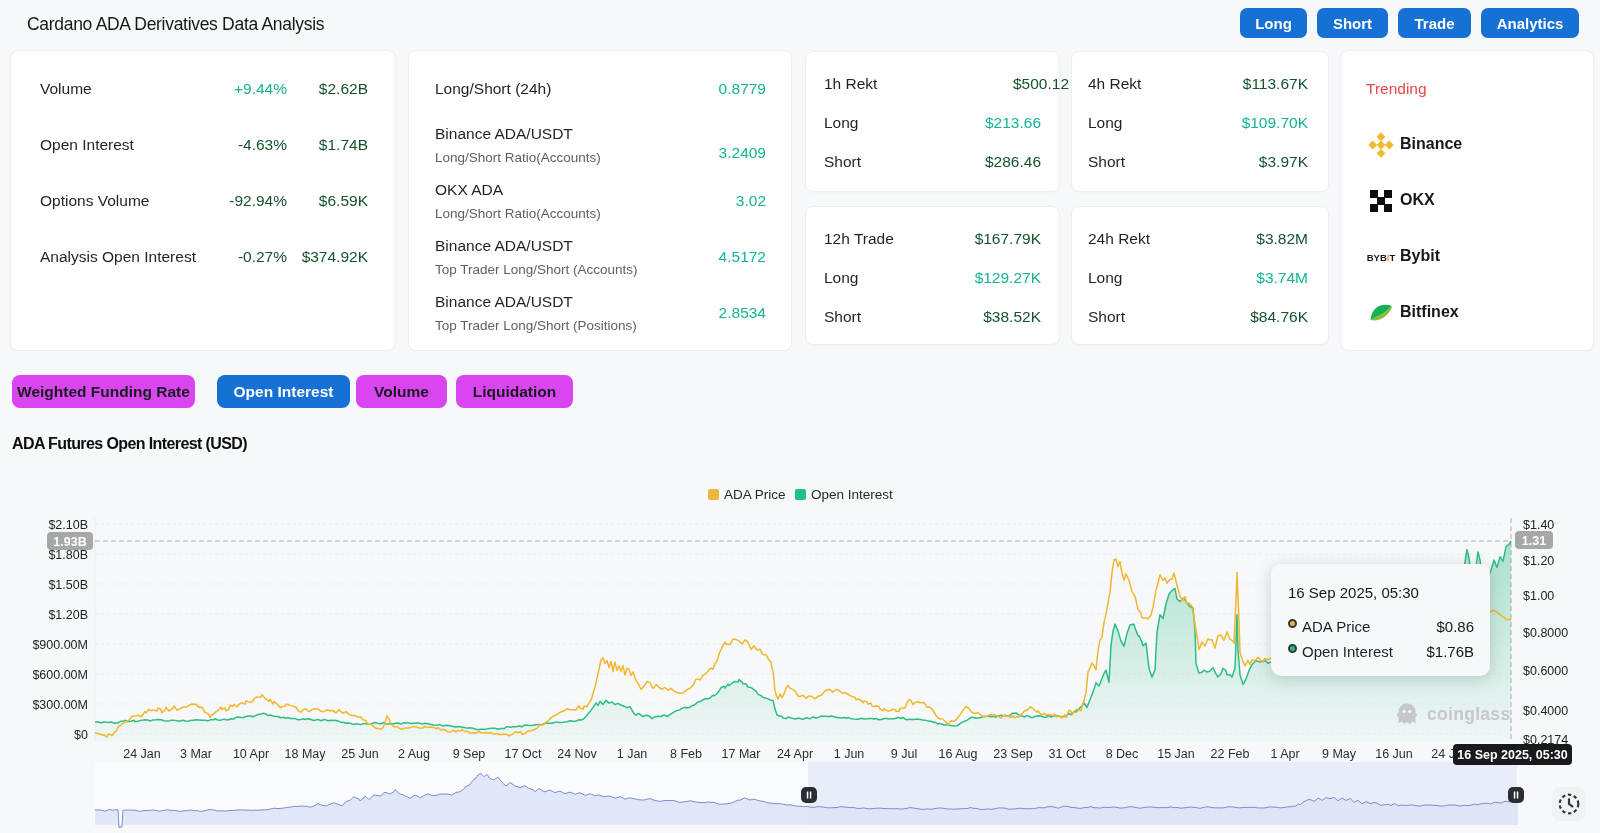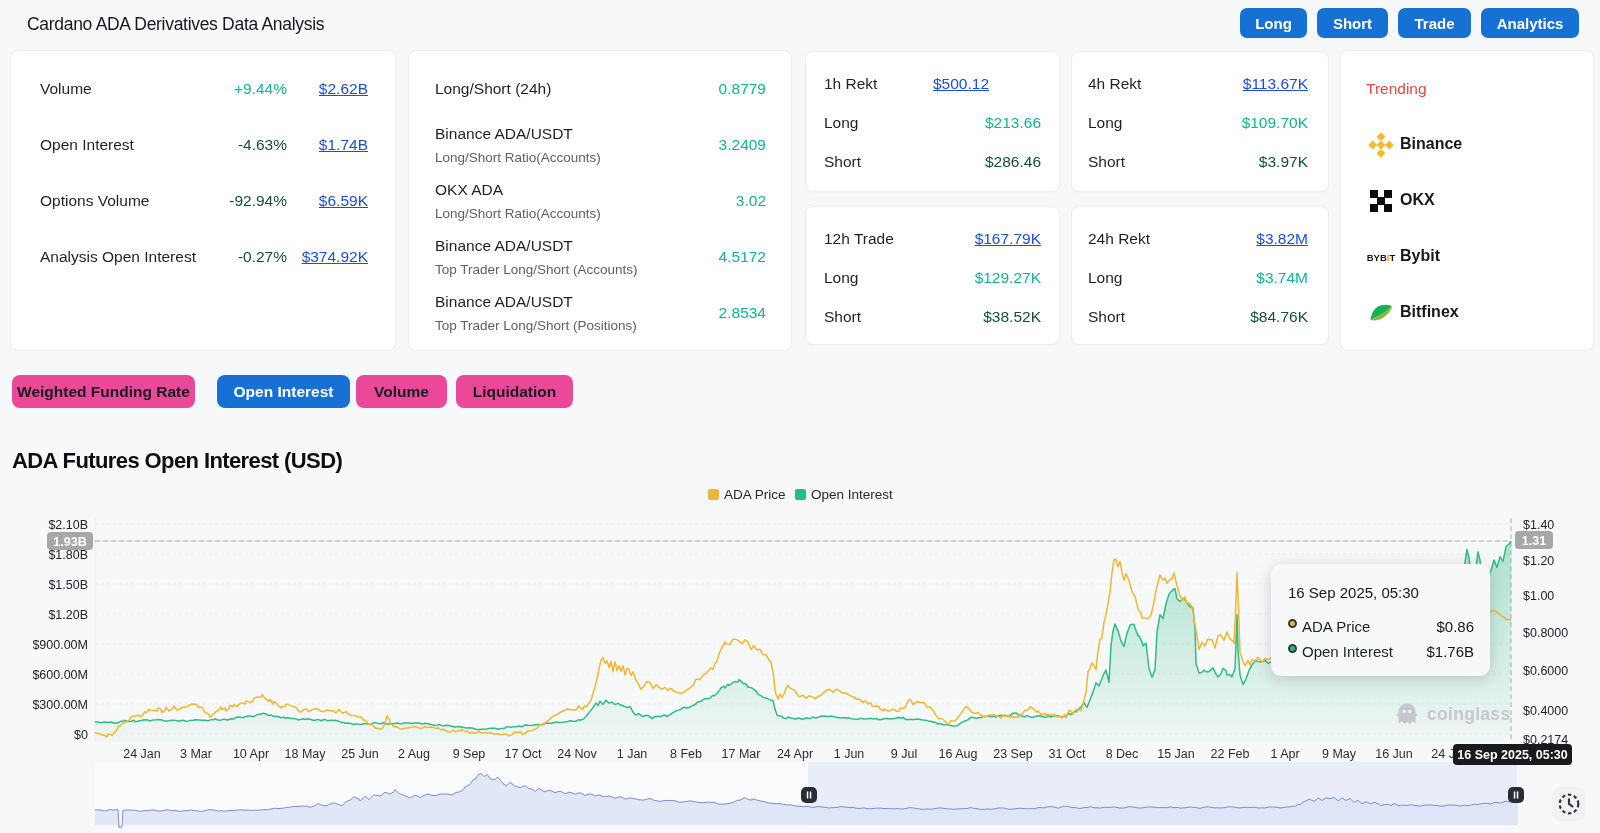--- a/index.html
+++ b/index.html
@@ -5,22 +5,22 @@
   * { margin:0; padding:0; box-sizing:border-box; }
   html,body { width:1600px; height:833px; background:#f7f8fa; font-family:"Liberation Sans", sans-serif; }
   .page { position:relative; width:1600px; height:833px; overflow:hidden; }
   .abs { position:absolute; }
   .card { position:absolute; background:#fff; border:1px solid #eceef1; border-radius:8px; box-shadow:0 1px 2px rgba(0,0,0,0.02); }
   .btn { position:absolute; top:8px; height:30px; background:#1770d3; color:#fff; font-weight:bold; font-size:15px; border-radius:7px; display:flex; align-items:center; justify-content:center; }
   .lbl { color:#1d2128; font-size:15.5px; }
   .sub { color:#5a616b; font-size:13.5px; }
   .grn { color:#13b394; }
   .red { color:#14532d; }
-  .val { color:#1d4ed8;text-decoration:underline; }
-  .pill { position:absolute; top:375px; height:33px; border-radius:8px; display:flex; align-items:center; justify-content:center; font-weight:bold; font-size:15.5px; color:#181b20; background:#ec4899; }
+  .val { color:#14532d; }
+  .pill { position:absolute; top:375px; height:33px; border-radius:8px; display:flex; align-items:center; justify-content:center; font-weight:bold; font-size:15.5px; color:#181b20; background:#d946ef; }
   .ar { text-align:right; }
 </style>
 </head>
 <body>
 <div class="page">
 
   <div class="abs" style="left:27px; top:14px; font-size:17.5px; font-weight:500; color:#16181c; letter-spacing:-0.3px;">Cardano ADA Derivatives Data Analysis</div>
   <div class="btn" style="left:1240px; width:67px;">Long</div>
   <div class="btn" style="left:1317px; width:71px;">Short</div>
   <div class="btn" style="left:1398px; width:73px;">Trade</div>
@@ -42,32 +42,32 @@
   <div class="abs lbl" style="left:40px; top:192px;">Options Volume</div>
   <div class="abs red ar" style="left:187px; top:192px; width:100px; font-size:15.5px;">-92.94%</div>
   <div class="abs val ar" style="left:268px; top:192px; width:100px; font-size:15.5px;">$6.59K</div>
   <div class="abs lbl" style="left:40px; top:248px;">Analysis Open Interest</div>
   <div class="abs red ar" style="left:187px; top:248px; width:100px; font-size:15.5px;">-0.27%</div>
   <div class="abs val ar" style="left:268px; top:248px; width:100px; font-size:15.5px;">$374.92K</div>
   <div class="abs lbl" style="left:435px; top:80px;">Long/Short (24h)</div>
   <div class="abs grn ar" style="left:646px; top:80px; width:120px; font-size:15.5px;">0.8779</div>
   <div class="abs lbl" style="left:435px; top:125px;">Binance ADA/USDT</div>
   <div class="abs sub" style="left:435px; top:150px;">Long/Short Ratio(Accounts)</div>
-  <div class="abs grn ar" style="left:646px; top:136px; width:120px; font-size:15.5px;">3.2409</div>
+  <div class="abs grn ar" style="left:646px; top:144px; width:120px; font-size:15.5px;">3.2409</div>
   <div class="abs lbl" style="left:435px; top:181px;">OKX ADA</div>
   <div class="abs sub" style="left:435px; top:206px;">Long/Short Ratio(Accounts)</div>
   <div class="abs grn ar" style="left:646px; top:192px; width:120px; font-size:15.5px;">3.02</div>
   <div class="abs lbl" style="left:435px; top:237px;">Binance ADA/USDT</div>
   <div class="abs sub" style="left:435px; top:262px;">Top Trader Long/Short (Accounts)</div>
   <div class="abs grn ar" style="left:646px; top:248px; width:120px; font-size:15.5px;">4.5172</div>
   <div class="abs lbl" style="left:435px; top:293px;">Binance ADA/USDT</div>
   <div class="abs sub" style="left:435px; top:318px;">Top Trader Long/Short (Positions)</div>
   <div class="abs grn ar" style="left:646px; top:304px; width:120px; font-size:15.5px;">2.8534</div>
   <div class="abs lbl" style="left:824px; top:75px;">1h Rekt</div>
-  <div class="abs val ar" style="left:869px; top:75px; width:120px; font-size:15.5px;">$500.12</div>
+  <div class="abs val ar" style="left:949px; top:75px; width:120px; font-size:15.5px;">$500.12</div>
   <div class="abs lbl" style="left:824px; top:114px;">Long</div>
   <div class="abs grn ar" style="left:921px; top:114px; width:120px; font-size:15.5px;">$213.66</div>
   <div class="abs lbl" style="left:824px; top:153px;">Short</div>
   <div class="abs red ar" style="left:921px; top:153px; width:120px; font-size:15.5px;">$286.46</div>
   <div class="abs lbl" style="left:824px; top:230px;">12h Trade</div>
   <div class="abs val ar" style="left:921px; top:230px; width:120px; font-size:15.5px;">$167.79K</div>
   <div class="abs lbl" style="left:824px; top:269px;">Long</div>
   <div class="abs grn ar" style="left:921px; top:269px; width:120px; font-size:15.5px;">$129.27K</div>
   <div class="abs lbl" style="left:824px; top:308px;">Short</div>
   <div class="abs red ar" style="left:921px; top:308px; width:120px; font-size:15.5px;">$38.52K</div>
@@ -118,21 +118,21 @@
         <path d="M24.5 7 C 20 5 13 5.5 9 9 C 5.5 12 3.8 16.5 3.5 21 C 9 17.5 18 15 24.5 7 Z" fill="#16b157"></path>
       </svg>
     </div>
   <div class="abs" style="left:1400px; top:303px; font-size:16px; font-weight:bold; color:#15181c;">Bitfinex</div>
 
   <div class="pill" style="left:12px; width:183px;">Weighted Funding Rate</div>
   <div class="pill" style="left:217px; width:133px; background:#1770d3; color:#fff;">Open Interest</div>
   <div class="pill" style="left:356px; width:91px;">Volume</div>
   <div class="pill" style="left:456px; width:117px;">Liquidation</div>
 
-  <div class="abs" style="left:12px; top:435px; font-size:22px; font-weight:bold; color:#0c0e11; letter-spacing:-0.6px;margin-top:13px;">ADA Futures Open Interest (USD)</div>
+  <div class="abs" style="left:12px; top:435px; font-size:16px; font-weight:bold; color:#0c0e11; letter-spacing:-0.6px;">ADA Futures Open Interest (USD)</div>
 
   <div class="abs" style="left:708px; top:489px; width:11px; height:11px; border-radius:2px; background:#ecb73d;"></div>
   <div class="abs" style="left:724px; top:487px; font-size:13.5px; color:#26292e;">ADA Price</div>
   <div class="abs" style="left:795px; top:489px; width:11px; height:11px; border-radius:2px; background:#20c08a;"></div>
   <div class="abs" style="left:811px; top:487px; font-size:13.5px; color:#26292e;">Open Interest</div>
   <div class="abs" style="left:0; top:470px; width:1600px; height:363px;">
   <svg width="1600" height="363" viewBox="0 470 1600 363" style="position:absolute;left:0;top:0;">
   <defs>
     <linearGradient id="gfill" x1="0" y1="540" x2="0" y2="742" gradientUnits="userSpaceOnUse">
       <stop offset="0" stop-color="#2ebd85" stop-opacity="0.38"></stop>

